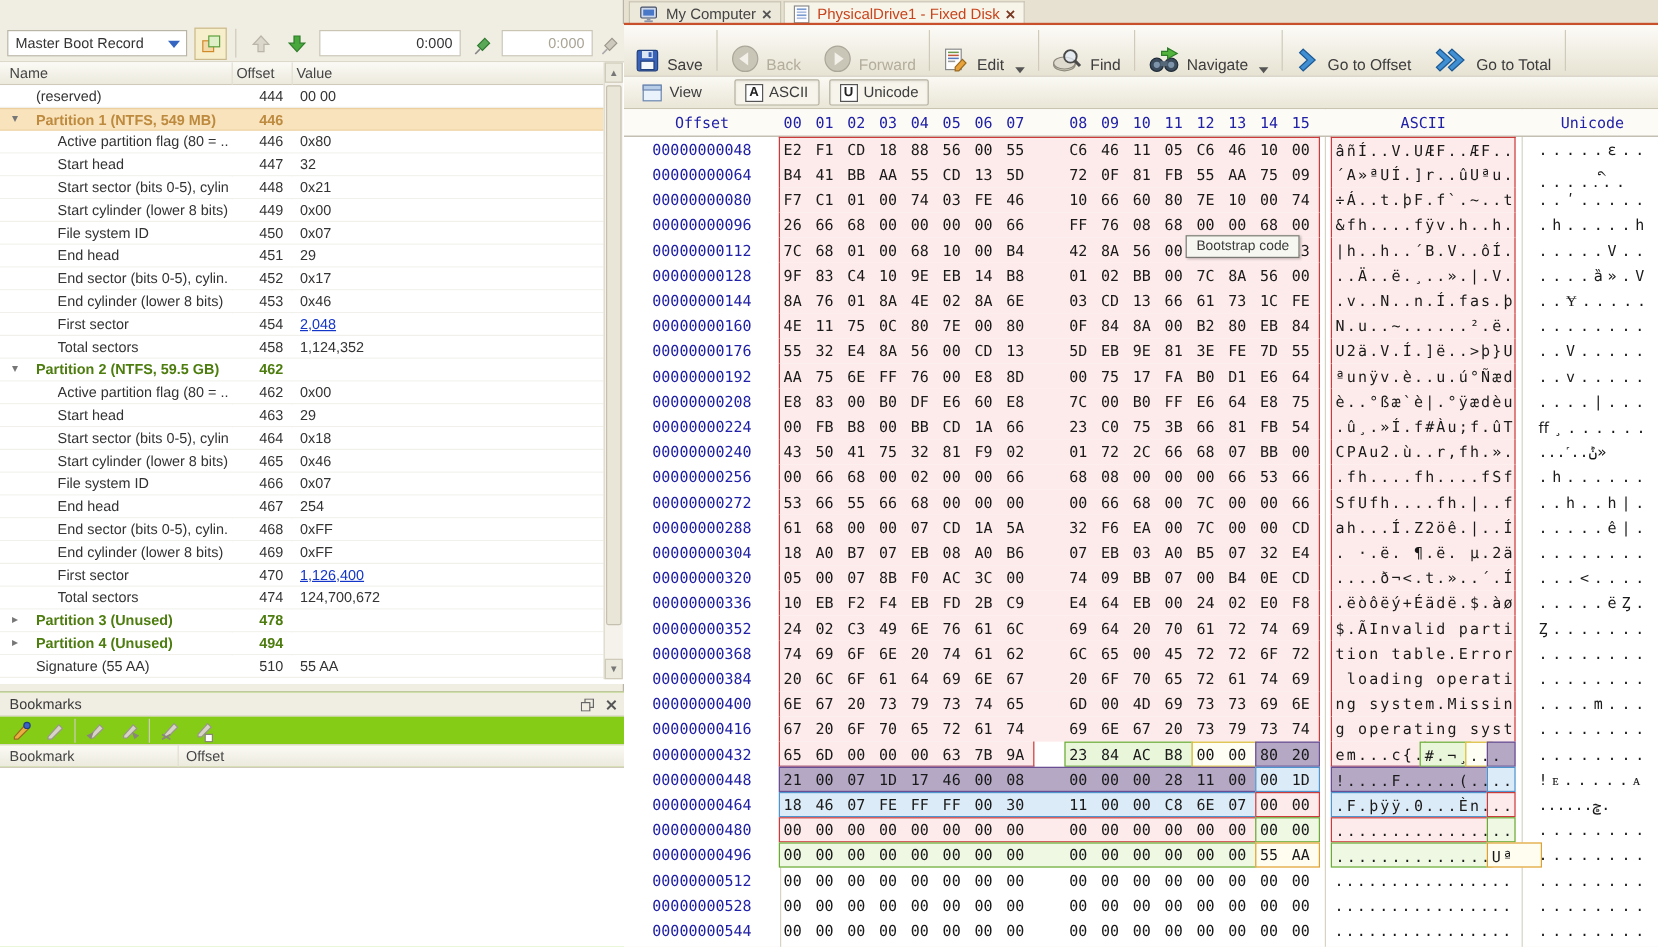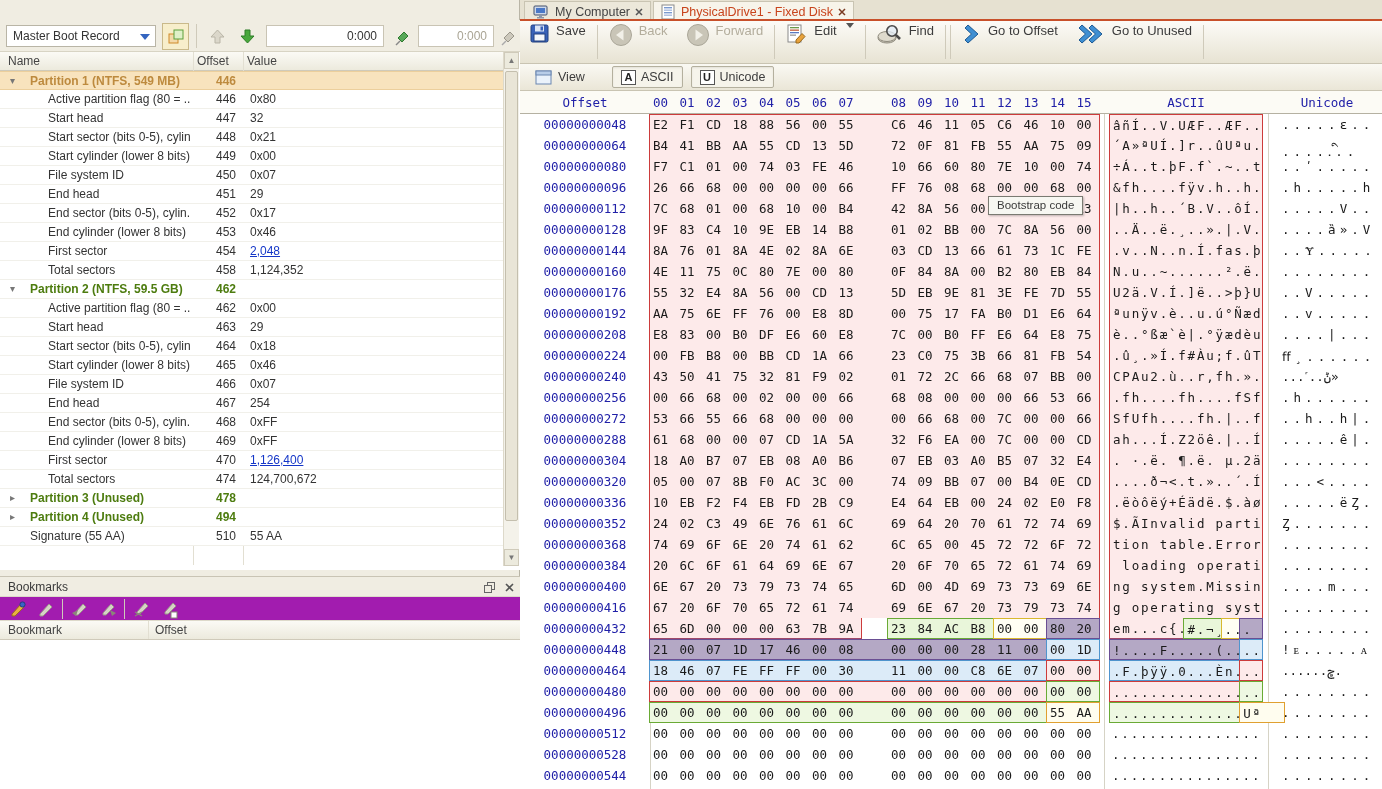--- a/index.html
+++ b/index.html
@@ -36,36 +36,36 @@
   .trow.sel { background:#f8e3bd; border-top:1px solid #eccf9c; border-bottom:1px solid #eccf9c; }
   .trow.sel .tname, .trow.sel .toff { color:#bd8a3e; font-weight:bold; }
   .vlink { color:#1436c8; text-decoration:underline; cursor:pointer; }
 
   
   #tree-scroll { position:absolute; right:1px; top:0; width:16px; height:514px; background:#f4f2ea; border-left:1px solid #ddd9ca; }
   .sbtn { position:absolute; left:0; width:15px; height:17px; display:flex; align-items:center; justify-content:center; background:#eceadd; border:1px solid #cfcaba; font-size:8px; color:#777; }
   #sthumb { position:absolute; left:1px; top:19px; width:13px; height:450px; background:#e9e5d7; border:1px solid #c4bfae; border-radius:2px; }
 
   
-  #bmk { position:absolute; left:0; top:576px; width:520px; height:213px; background:#a21caf; border-top:1px solid #c9c4b4; }
+  #bmk { position:absolute; left:0; top:576px; width:520px; height:213px; background:#84cc16; border-top:1px solid #c9c4b4; }
   #bmk-toolbar { position:relative; height:24px; border-bottom:1px solid #ddd9ca; }
   #bmk-toolbar .bicon { position:absolute; top:2px; width:20px; height:20px; }
   #bmk-head { position:relative; height:19px; background:linear-gradient(#fbfaf5,#eceadd); border-bottom:1px solid #cfcaba; }
   #bmk-head span { position:absolute; top:0; line-height:18px; color:#444; }
   #bmk-body { height:149px; background:#fff; }
 
   
   #right { position:absolute; left:520px; top:0; width:862px; height:789px; background:#fff; }
   #tabbar { position:absolute; left:0; top:0; width:862px; height:21px; background:#e6e1d1; }
   .tab { position:absolute; top:1px; height:20px; display:flex; align-items:center; gap:5px; padding:0 7px; font-size:12.5px; background:#ece8da; border:1px solid #c9c4b2; border-bottom:none; color:#444; }
   .tab.active { background:#f7f4ea; color:#c8441c; }
   #tabline { position:absolute; left:0; top:19px; width:862px; height:2px; background:#c8502a; }
 
   #toolbar1 { position:absolute; left:0; top:21px; width:862px; height:43px; background:linear-gradient(#fcfbf7,#e7e3d3); border-bottom:1px solid #c9c4b2; display:flex; align-items:center; }
-  .tb { display:flex; align-items:flex-start; gap:6px; padding:0 9px; height:38px; font-size:13px; color:#3c3c3c; white-space:nowrap; }
+  .tb { display:flex; align-items:flex-end; gap:6px; padding:0 9px; height:38px; font-size:13px; color:#3c3c3c; white-space:nowrap; }
   .tb.disabled { color:#b3ad9c; }
   .tb .caret { width:0; height:0; border-left:4px solid transparent; border-right:4px solid transparent; border-top:5px solid #555; margin-left:3px; }
   .tsep { width:1px; height:34px; background:#cfcaba; margin:0 2px; }
 
   #toolbar2 { position:absolute; left:0; top:64px; width:862px; height:27px; background:linear-gradient(#faf9f3,#eae6d7); border-bottom:1px solid #c9c4b2; display:flex; align-items:center; padding-left:6px; }
   .tb2 { display:flex; align-items:center; gap:5px; padding:0 8px; height:22px; font-size:12.5px; color:#3c3c3c; }
   .toggle { border:1px solid #b4b09e; border-radius:2px; background:#f6f4eb; box-shadow:inset 0 1px 2px rgba(0,0,0,.08); margin-right:8px; }
   .lbox { width:15px; height:15px; border:1px solid #555; background:#fff; font-weight:bold; font-size:11px; display:flex; align-items:center; justify-content:center; color:#222; }
 
   
@@ -141,20 +141,26 @@
 
   <div id="tree">
     <div id="tree-head">
       <span style="left:8px;">Name</span>
       <span style="left:197px;">Offset</span>
       <span style="left:247px;">Value</span>
     </div>
     <div class="colline" style="left:193px; height:513px;"></div>
     <div class="colline" style="left:243px; height:513px;"></div>
     <div id="tpl-rows">
+        <div class="trow">
+          <span class="chev"></span>
+          <span class="tname">(reserved)</span>
+          <span class="toff">444</span>
+          <span class="tval">00 00</span>
+        </div>
         <div class="trow sel bold">
           <span class="chev">▾</span>
           <span class="tname">Partition 1 (NTFS, 549 MB)</span>
           <span class="toff">446</span>
           <span class="tval"></span>
         </div>
         <div class="trow">
           <span class="chev"></span>
           <span class="tname lvl2">Active partition flag (80 = ...</span>
           <span class="toff">446</span>
@@ -443,33 +449,45 @@
     <div class="tb">
       <svg width="26" height="22">
           <ellipse cx="10" cy="15" rx="9" ry="5" fill="#cdc9bc" stroke="#8f8b7e"></ellipse>
           <ellipse cx="10" cy="13.5" rx="9" ry="5" fill="#dedacd" stroke="#8f8b7e"></ellipse>
           <circle cx="15" cy="8" r="5.2" fill="rgba(225,235,245,.75)" stroke="#4a4a4a" stroke-width="1.6"></circle>
           <line x1="18.8" y1="11.8" x2="23" y2="16" stroke="#4a4a4a" stroke-width="2.6"></line>
         </svg>
       <span>Find</span>
     </div>
     <div class="tsep"></div>
+    <div class="tb">
+      <svg width="26" height="22">
+          <circle cx="7" cy="15" r="5.5" fill="#3c4c5c" stroke="#202c38"></circle>
+          <circle cx="19" cy="15" r="5.5" fill="#3c4c5c" stroke="#202c38"></circle>
+          <circle cx="7" cy="15" r="2.6" fill="#7e94aa"></circle>
+          <circle cx="19" cy="15" r="2.6" fill="#7e94aa"></circle>
+          <rect x="10" y="12" width="6" height="4" fill="#55687a"></rect>
+          <polygon points="16,1 24,5.5 16,10 16,7.2 11,7.2 11,3.8 16,3.8" fill="#52b43c" stroke="#2e7d28"></polygon>
+        </svg>
+      <span>Navigate</span>
+      <span class="caret"></span>
+    </div>
     <div class="tsep"></div>
     <div class="tb">
       <svg width="20" height="22">
           <polygon points="6,2 16,11 6,20 3,17 9.5,11 3,5" fill="#3f8fd2" stroke="#1d5a94"></polygon>
         </svg>
       <span>Go to Offset</span>
     </div>
     <div class="tb">
       <svg width="30" height="22">
           <polygon points="6,2 16,11 6,20 3,17 9.5,11 3,5" fill="#3f8fd2" stroke="#1d5a94"></polygon>
           <polygon points="16,2 26,11 16,20 13,17 19.5,11 13,5" fill="#3f8fd2" stroke="#1d5a94"></polygon>
         </svg>
-      <span>Go to Unused</span>
+      <span>Go to Total</span>
     </div>
     <div class="tsep"></div>
   </div>
 
   <div id="toolbar2">
     <div class="tb2">
       <svg width="19" height="18">
           <rect x="2" y="3" width="15" height="13" fill="#eaf2fb" stroke="#6a86b0"></rect>
           <rect x="2" y="3" width="15" height="4" fill="#b8cde8" stroke="#6a86b0"></rect>
         </svg>

